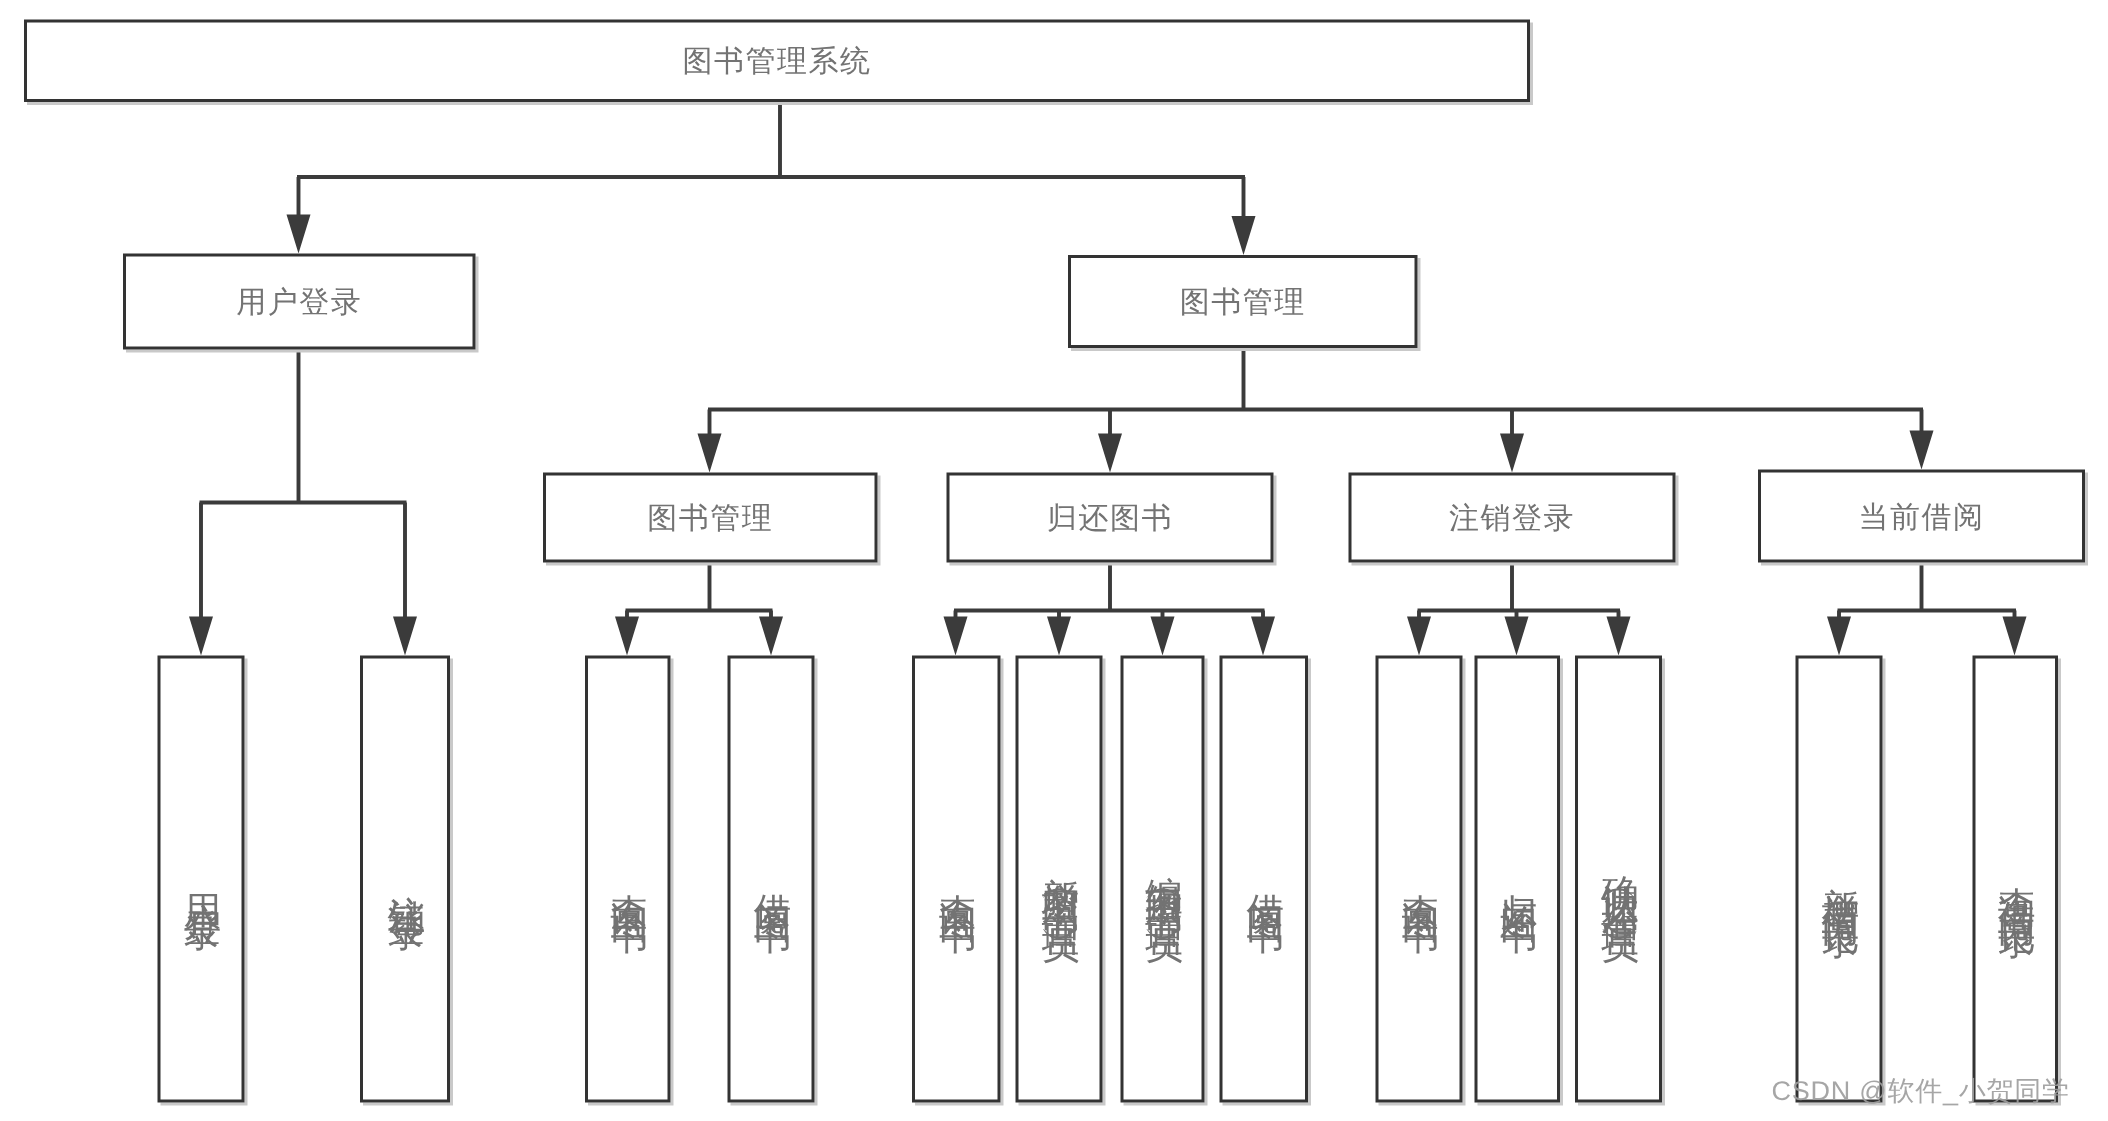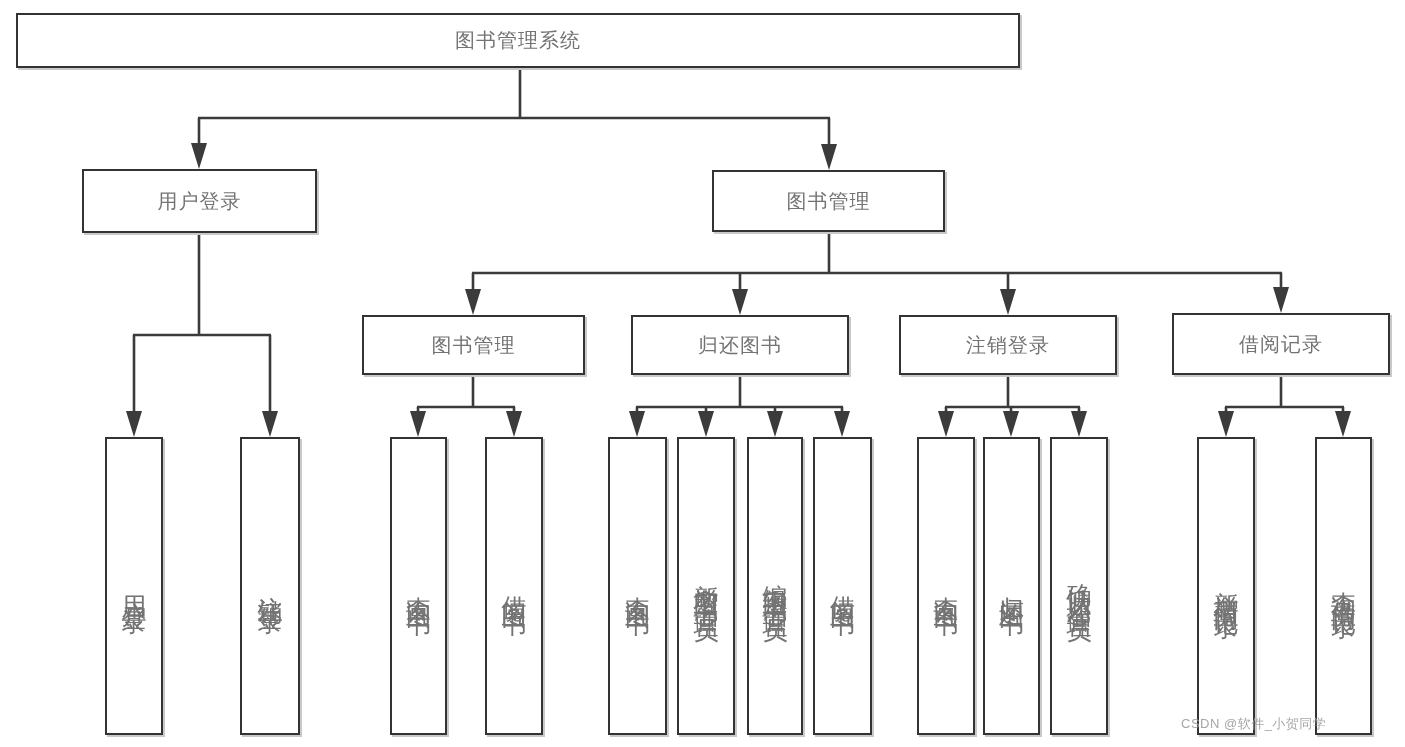--- a/index.html
+++ b/index.html
@@ -18,21 +18,21 @@
     color:#737373;box-sizing:border-box;
   }
   .hbox{font-size:20px;letter-spacing:1px;white-space:nowrap;}
   .vbox{font-size:25px;}
   .vbox .vtext{
     writing-mode:vertical-rl;text-orientation:mixed;
     line-height:1;letter-spacing:5px;white-space:nowrap;
   }
   .watermark{
     position:absolute;z-index:3;left:1181px;top:715px;
-    font-size:13px;color:rgba(158,158,158,0.92);
+    font-size:18px;color:rgba(158,158,158,0.92);
     letter-spacing:0.5px;white-space:nowrap;
   }
 </style>
 </head>
 <body>
 
 <div class="stage">
 
   <svg class="wires" width="1405" height="747" viewBox="0 0 1405 747">
     <path d="M520 68 V119
@@ -103,21 +103,21 @@
   <div class="box hbox" style="left:362px;top:315px;width:223px;height:60px;">
     <span>图书管理</span>
   </div>
   <div class="box hbox" style="left:631px;top:315px;width:218px;height:60px;">
     <span>归还图书</span>
   </div>
   <div class="box hbox" style="left:899px;top:315px;width:218px;height:60px;">
     <span>注销登录</span>
   </div>
   <div class="box hbox" style="left:1172px;top:313px;width:218px;height:62px;">
-    <span>借阅记录</span>
+    <span>当前借阅</span>
   </div>
 
   <div class="box vbox" style="left:105px;top:437px;width:58px;height:298px;">
     <span class="vtext">用户登录</span>
   </div>
   <div class="box vbox" style="left:240px;top:437px;width:60px;height:298px;">
     <span class="vtext">注销登录</span>
   </div>
 
   <div class="box vbox" style="left:390px;top:437px;width:57px;height:298px;">

